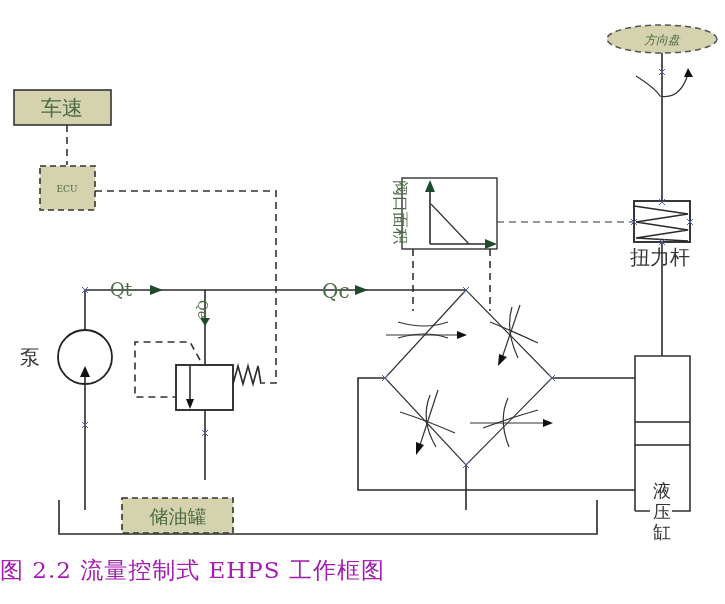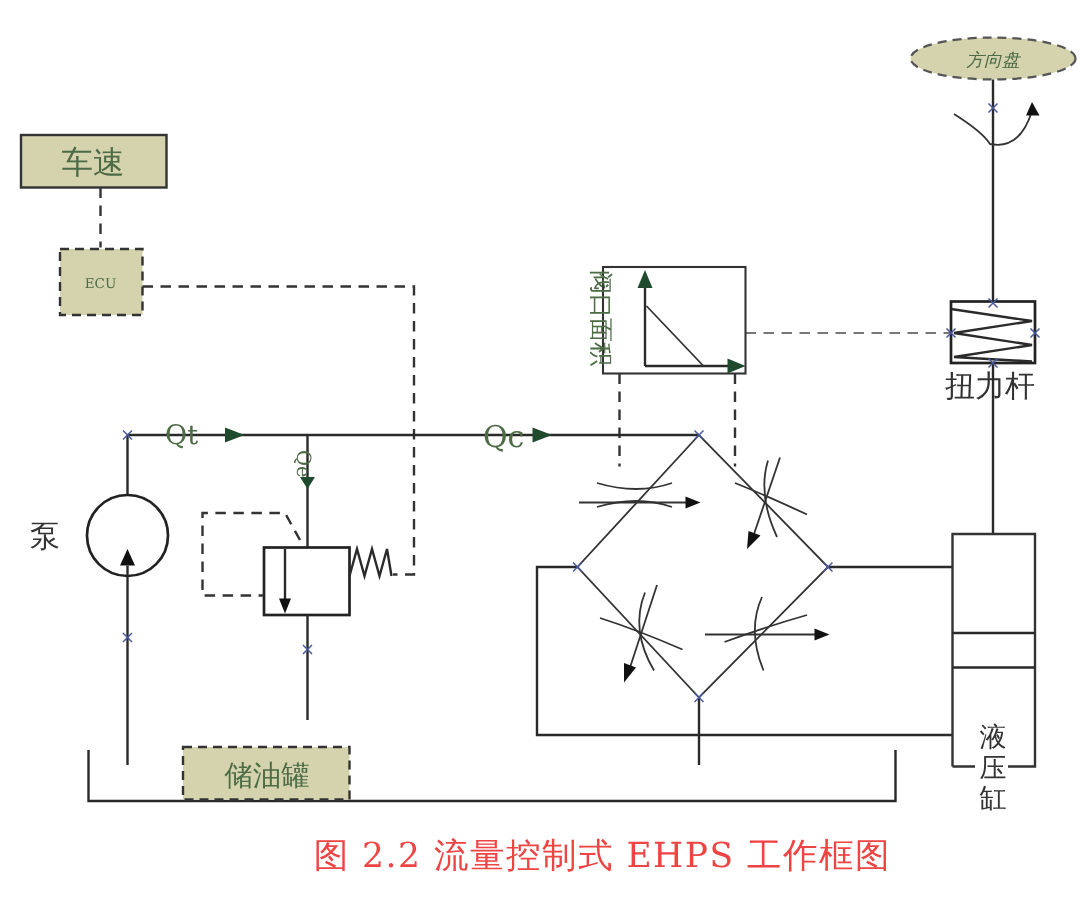--- a/index.html
+++ b/index.html
@@ -10,22 +10,22 @@
   .thin { stroke: #333; stroke-width: 1.2; fill: none; }
   .dash { stroke: #333; stroke-width: 1.6; fill: none; stroke-dasharray: 7 5; }
   .dashg { stroke: #777; stroke-width: 1.4; fill: none; stroke-dasharray: 7 5; }
   .box { fill: #d4d3ad; stroke: #333; stroke-width: 1.6; }
   .boxd { fill: #d4d3ad; stroke: #333; stroke-width: 1.6; stroke-dasharray: 6 4; }
   .lbl-green { fill: #4d6b45; font-family: "DejaVu Serif", serif; }
   .lbl-dark { fill: #333; font-family: "DejaVu Serif", serif; }
   .node { stroke: #4a5a9a; stroke-width: 1; }
   .arrowfill { fill: #1f4a2e; }
   .blk { fill: #111; }
-  #caption { position: absolute; left: 0; width: 594px; top: 555px; text-align: right;
-             font-family: "DejaVu Serif", serif; font-size: 23px; color: #ef4444; letter-spacing: 1px; }
+  #caption { position: absolute; left: 0; width: 594px; top: 555px; text-align: left;
+             font-family: "DejaVu Serif", serif; font-size: 23px; color: #a21caf; letter-spacing: 1px; }
 </style>
 </head>
 <body>
 
 <svg id="diagram" width="725" height="604" viewBox="0 0 725 604" xmlns="http://www.w3.org/2000/svg">
 
   <g>
     <rect class="box" x="14" y="90" width="97" height="35"></rect>
     <text class="lbl-green" x="62" y="115" font-size="21" text-anchor="middle">车速</text>
   </g>

